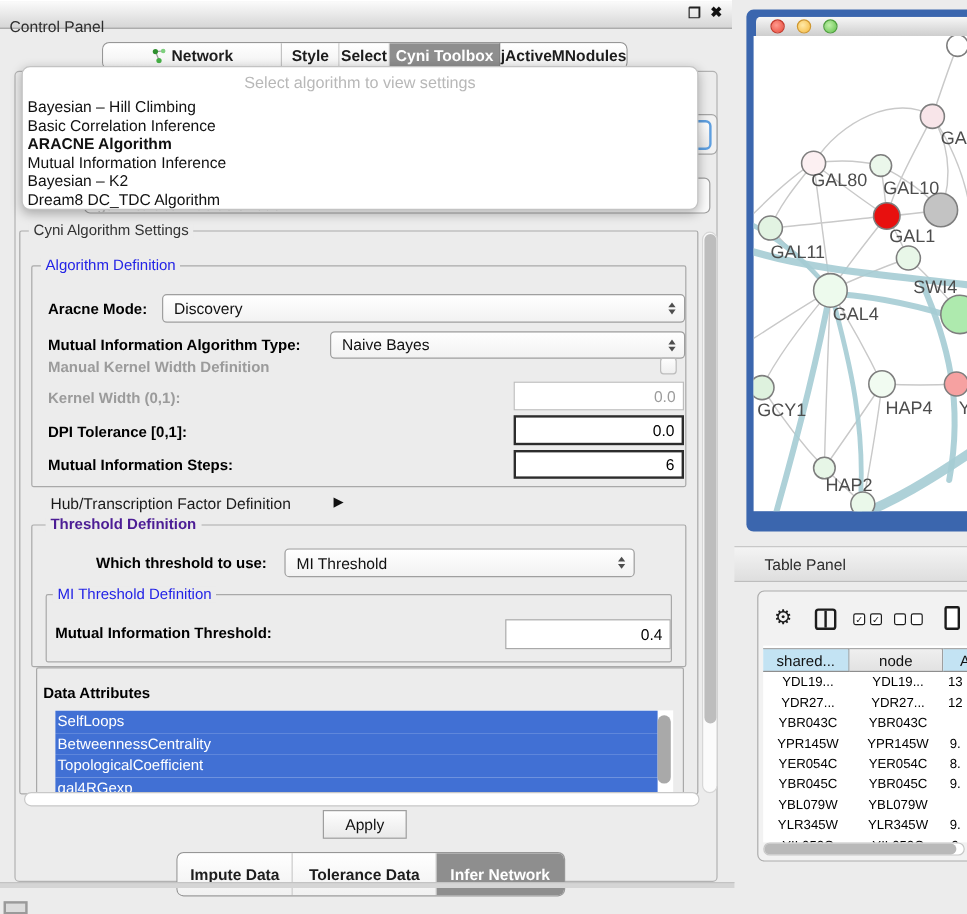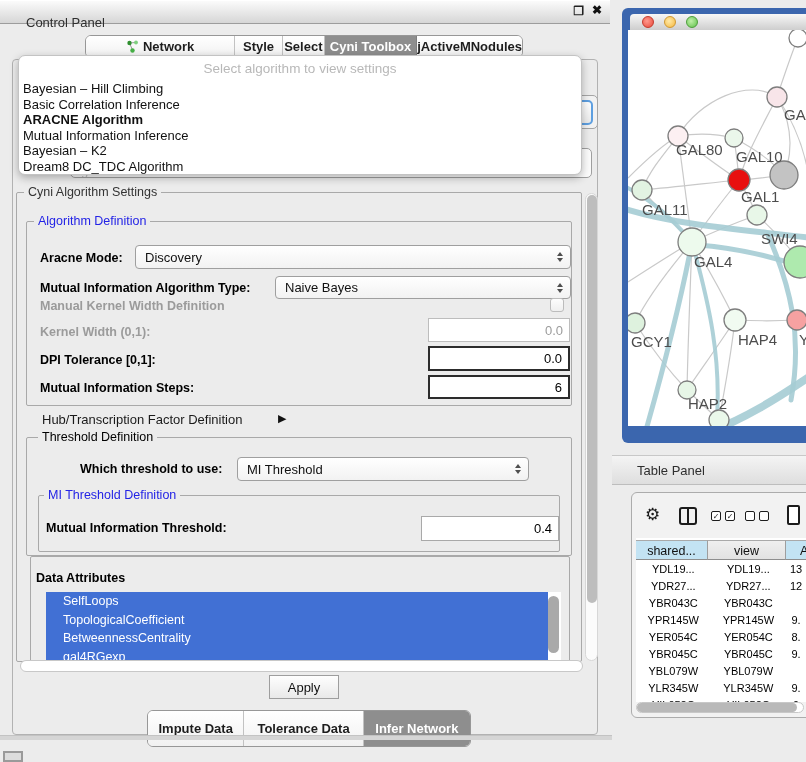--- a/index.html
+++ b/index.html
@@ -4,21 +4,21 @@
 <style>
   html,body{margin:0;padding:0;background:#ececec;}
   #root{position:relative;width:806px;height:762px;background:#ececec;overflow:hidden;
         font-family:"Liberation Sans",sans-serif;color:#1a1a1a;}
   .abs{position:absolute;}
 
   
   #cp-titlebar{left:0;top:8;width:610px;height:22px;
     background:linear-gradient(#fbfbfb,#d6d6d6);border-top:1px solid #fff;
     border-bottom:1px solid #9c9c9c;display:flex;align-items:center;}
-  #cp-title{font-size:13px;color:#2e2e2e;padding-left:26px;margin-top:20px;}
+  #cp-title{font-size:13px;color:#2e2e2e;padding-left:8px;margin-top:20px;}
   #float-btn{position:absolute;right:26px;top:3px;font-size:12px;font-weight:bold;color:#222;cursor:default;}
   #close-btn{position:absolute;right:8px;top:2px;font-size:12px;font-weight:bold;color:#111;}
 
   
   .segbar{display:flex;border:1px solid #979797;border-radius:6px;background:#fdfdfd;
     overflow:hidden;box-sizing:border-box;}
   .segbar .seg{display:flex;align-items:center;justify-content:center;gap:4px;
     font-size:13px;font-weight:bold;color:#1d1d1d;border-right:1px solid #c2c2c2;
     background:linear-gradient(#ffffff,#f1f1f1);box-sizing:border-box;white-space:nowrap;}
   .segbar .seg:last-child{border-right:none;}
@@ -35,21 +35,21 @@
   #bottom-tabs .seg:nth-child(3){width:107px;}
   .tabicon svg{display:block;}
 
   #outer-panel{left:12px;top:59px;width:586px;height:676px;border:1px solid #b2b2b2;
     border-radius:4px;background:#ececec;box-sizing:border-box;}
 
   
   .group{position:absolute;border:1px solid #a9a9a9;border-radius:2px;box-sizing:border-box;}
   .grouplab{position:absolute;background:#ececec;padding:0 4px;font-size:12.5px;line-height:13px;white-space:nowrap;}
   .lab-blue{color:#2323e6;}
-  .lab-green{color:#000000;}
+  .lab-green{color:#4c1d95;font-weight:bold;}
 
   .flabel{position:absolute;font-size:12.5px;font-weight:bold;color:#000;white-space:nowrap;}
   .flabel.dis{color:#9b9b9b;}
   .plain{font-weight:normal;color:#1a1a1a;}
 
   .combo{position:absolute;border:1px solid #9f9f9f;border-radius:4px;
     background:linear-gradient(#ffffff,#f2f2f2);display:flex;align-items:center;
     font-size:13px;padding-left:9px;box-sizing:border-box;color:#111;}
   .spin{margin-left:auto;margin-right:7px;display:flex;flex-direction:column;gap:2px;}
   .spin i{display:block;width:0;height:0;border-left:3.5px solid transparent;border-right:3.5px solid transparent;}
@@ -66,21 +66,21 @@
 
   
   .sb-track-v{position:absolute;background:#fbfbfb;border:1px solid #d7d7d7;border-radius:7px;box-sizing:border-box;}
   .sb-thumb-v{position:absolute;background:#bdbdbd;border-radius:6px;}
   .sb-track-h{position:absolute;background:#ffffff;border:1px solid #c8c8c8;border-radius:7px;box-sizing:border-box;}
   .sb-thumb-h{position:absolute;background:#b9b9b9;border-radius:5px;}
 
   
   #attr-list{left:46px;top:592px;width:515px;height:69px;overflow:hidden;background:#fff;}
   .attr-item{height:18.5px;line-height:18.5px;font-size:12.5px;color:#fff;background:#4170d4;
-    padding-left:17px;width:502px;box-sizing:border-box;}
+    padding-left:2px;width:502px;box-sizing:border-box;}
 
   
   #algo-popup{left:18px;top:55px;width:562px;height:118px;background:#fff;
     border:1px solid #c3c3c3;border-radius:7px;box-shadow:0 3px 9px rgba(0,0,0,.28);
     z-index:10;overflow:hidden;}
   #algo-prompt{height:25px;line-height:25px;text-align:center;color:#b8b8b8;font-size:13.5px;}
   .algo-item{height:15.5px;line-height:15.5px;font-size:13px;padding-left:4px;color:#111;white-space:nowrap;}
   .algo-item.bold{font-weight:bold;}
 
   
@@ -268,22 +268,22 @@
   <div class="field" style="left:421px;top:516px;width:138px;height:25px;">
     <span>0.4</span>
   </div>
 
   <div class="group" style="left:30px;top:556px;width:540px;height:106px;"></div>
 
   <span class="flabel" style="left:36px;top:571px;">Data Attributes</span>
 
   <div class="abs" id="attr-list">
       <div class="attr-item">SelfLoops</div>
+      <div class="attr-item">BetweennessCentrality</div>
       <div class="attr-item">TopologicalCoefficient</div>
-      <div class="attr-item">BetweennessCentrality</div>
       <div class="attr-item">gal4RGexp</div>
     </div>
   <div class="sb-thumb-v" style="left:548px;top:596px;width:11px;height:57px;background:#a9a9a9;"></div>
 
   <div class="sb-track-h" style="left:20px;top:660px;width:563px;height:12px;"></div>
 
   <div class="abs" id="apply-btn">
     <span>Apply</span>
   </div>
 
@@ -386,21 +386,21 @@
   </div>
   <div class="checkpair" style="left:745px;top:511px;">
     <span class="mini-box"></span>
     <span class="mini-box"></span>
   </div>
   <div class="abs" id="file-icon"></div>
 
   <div class="abs" id="tbl-area"></div>
   <div class="abs" id="tbl-head">
       <div class="hcell hl">shared...</div>
-      <div class="hcell">view</div>
+      <div class="hcell">node</div>
       <div class="hcell hl">A</div>
     </div>
   <div class="abs" id="tbl-body">
       <div class="t-row">
         <span>YDL19...</span>
         <span>YDL19...</span>
         <span>13</span>
       </div>
       <div class="t-row">
         <span>YDR27...</span>

